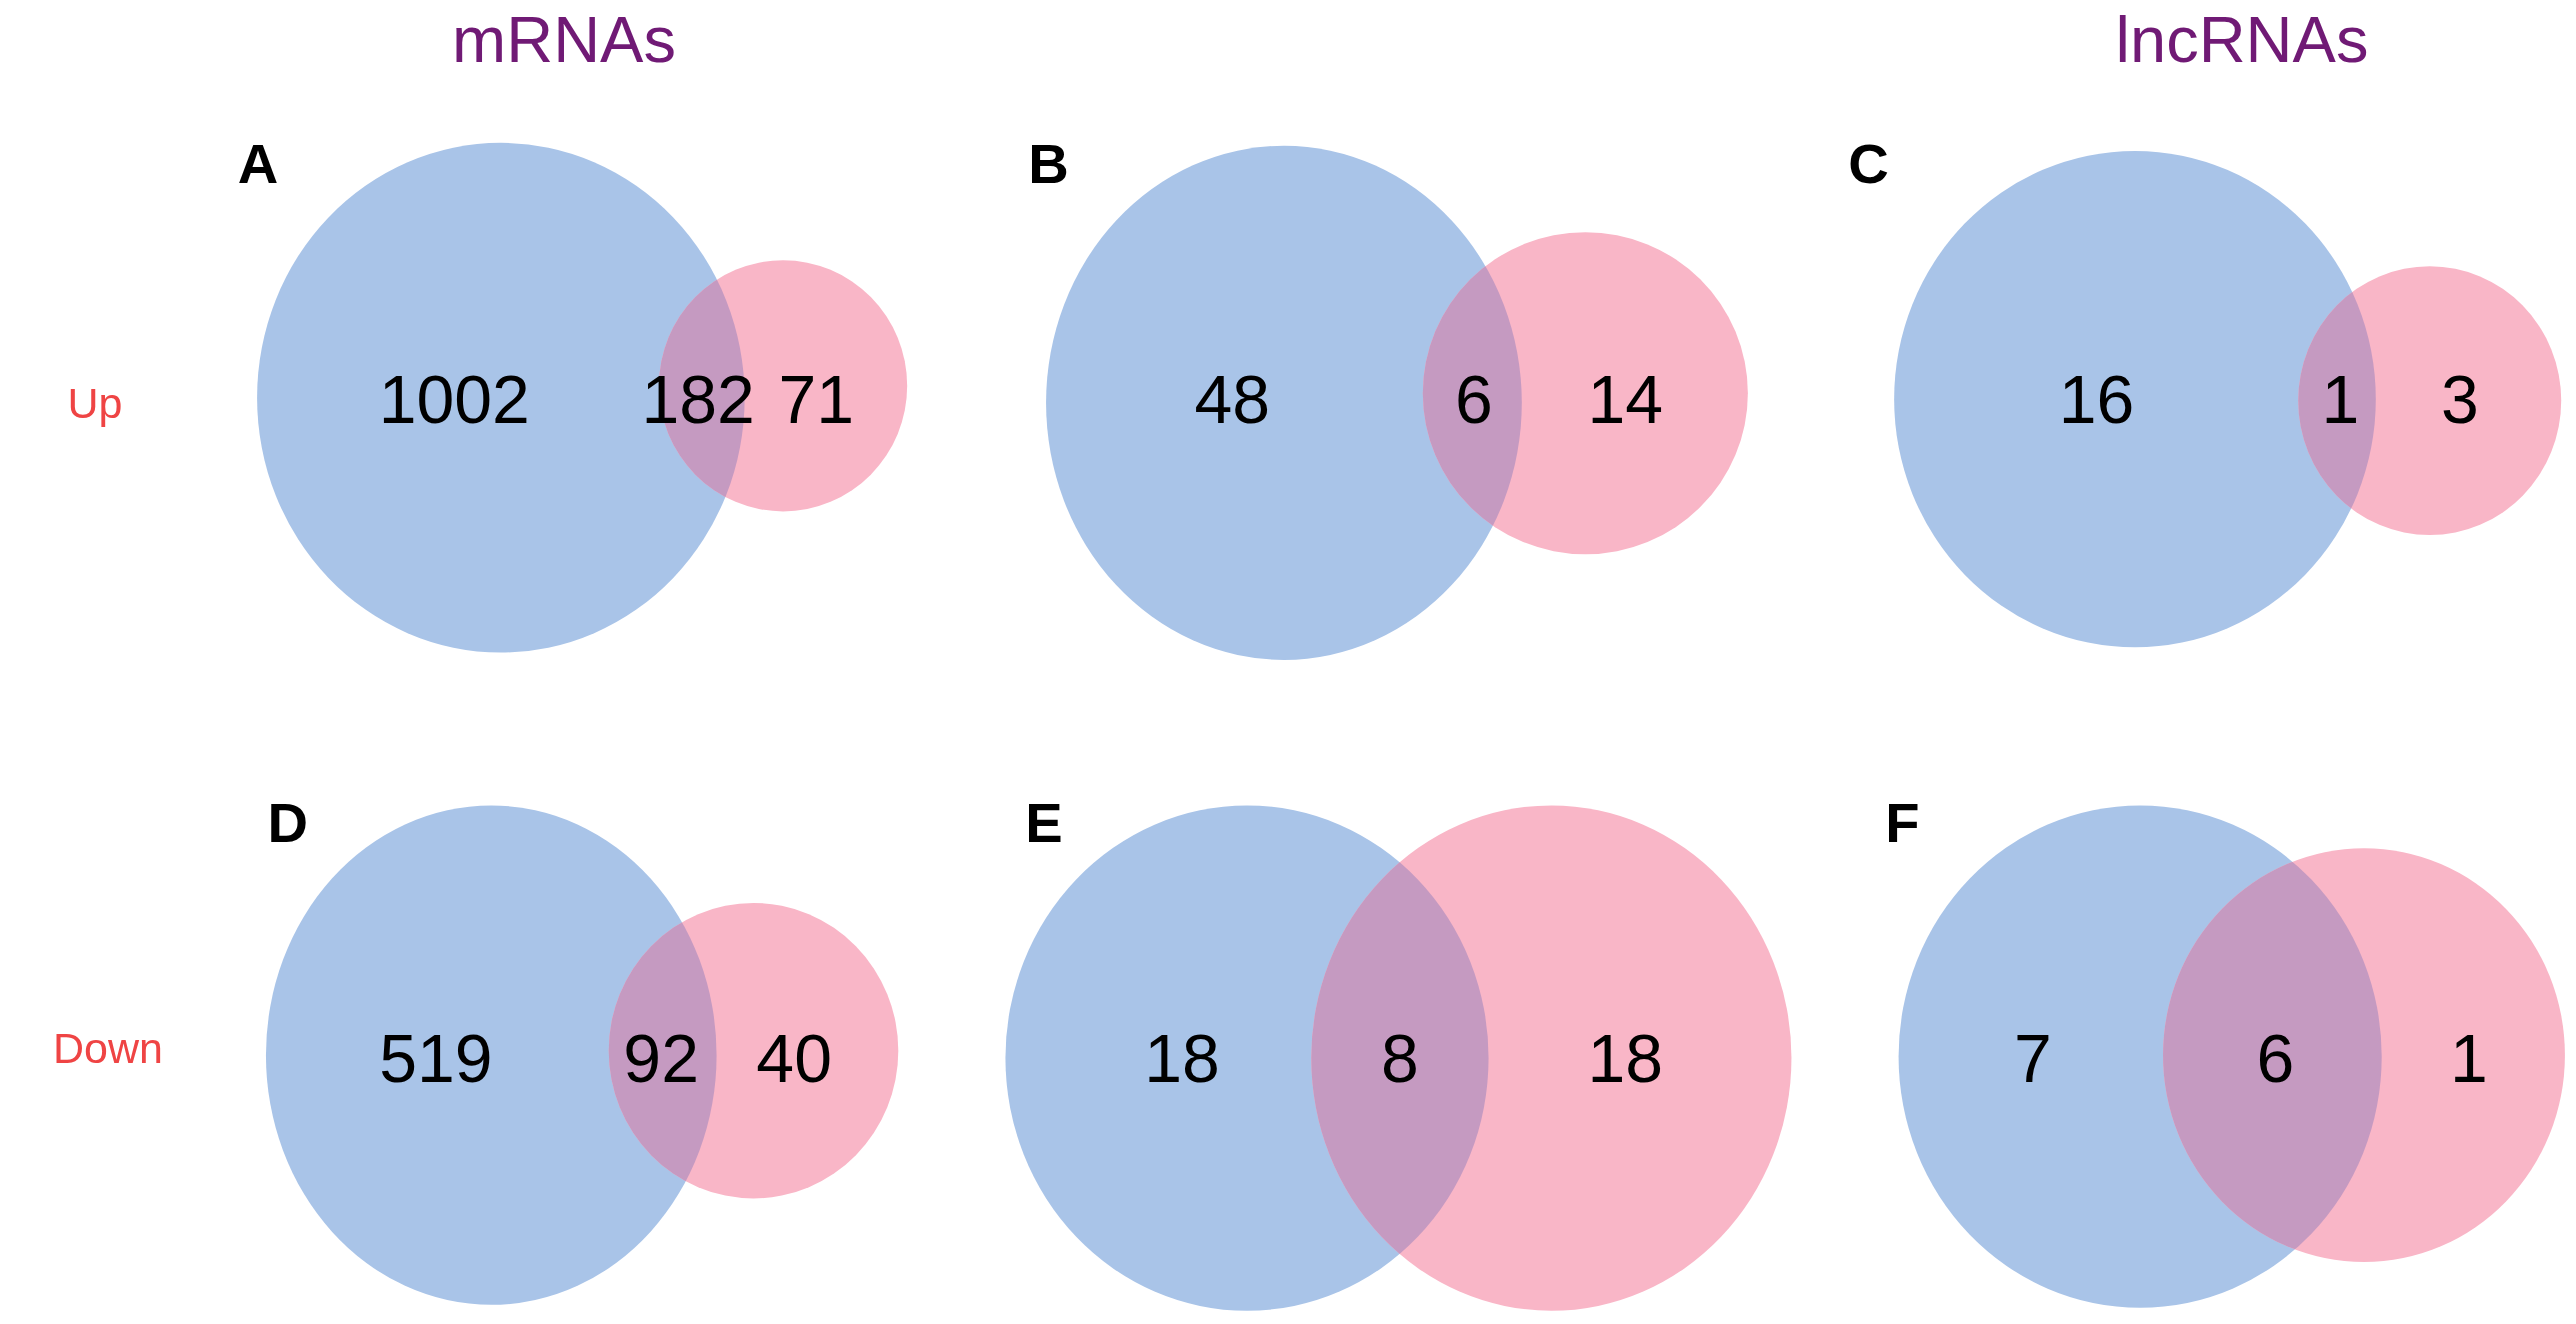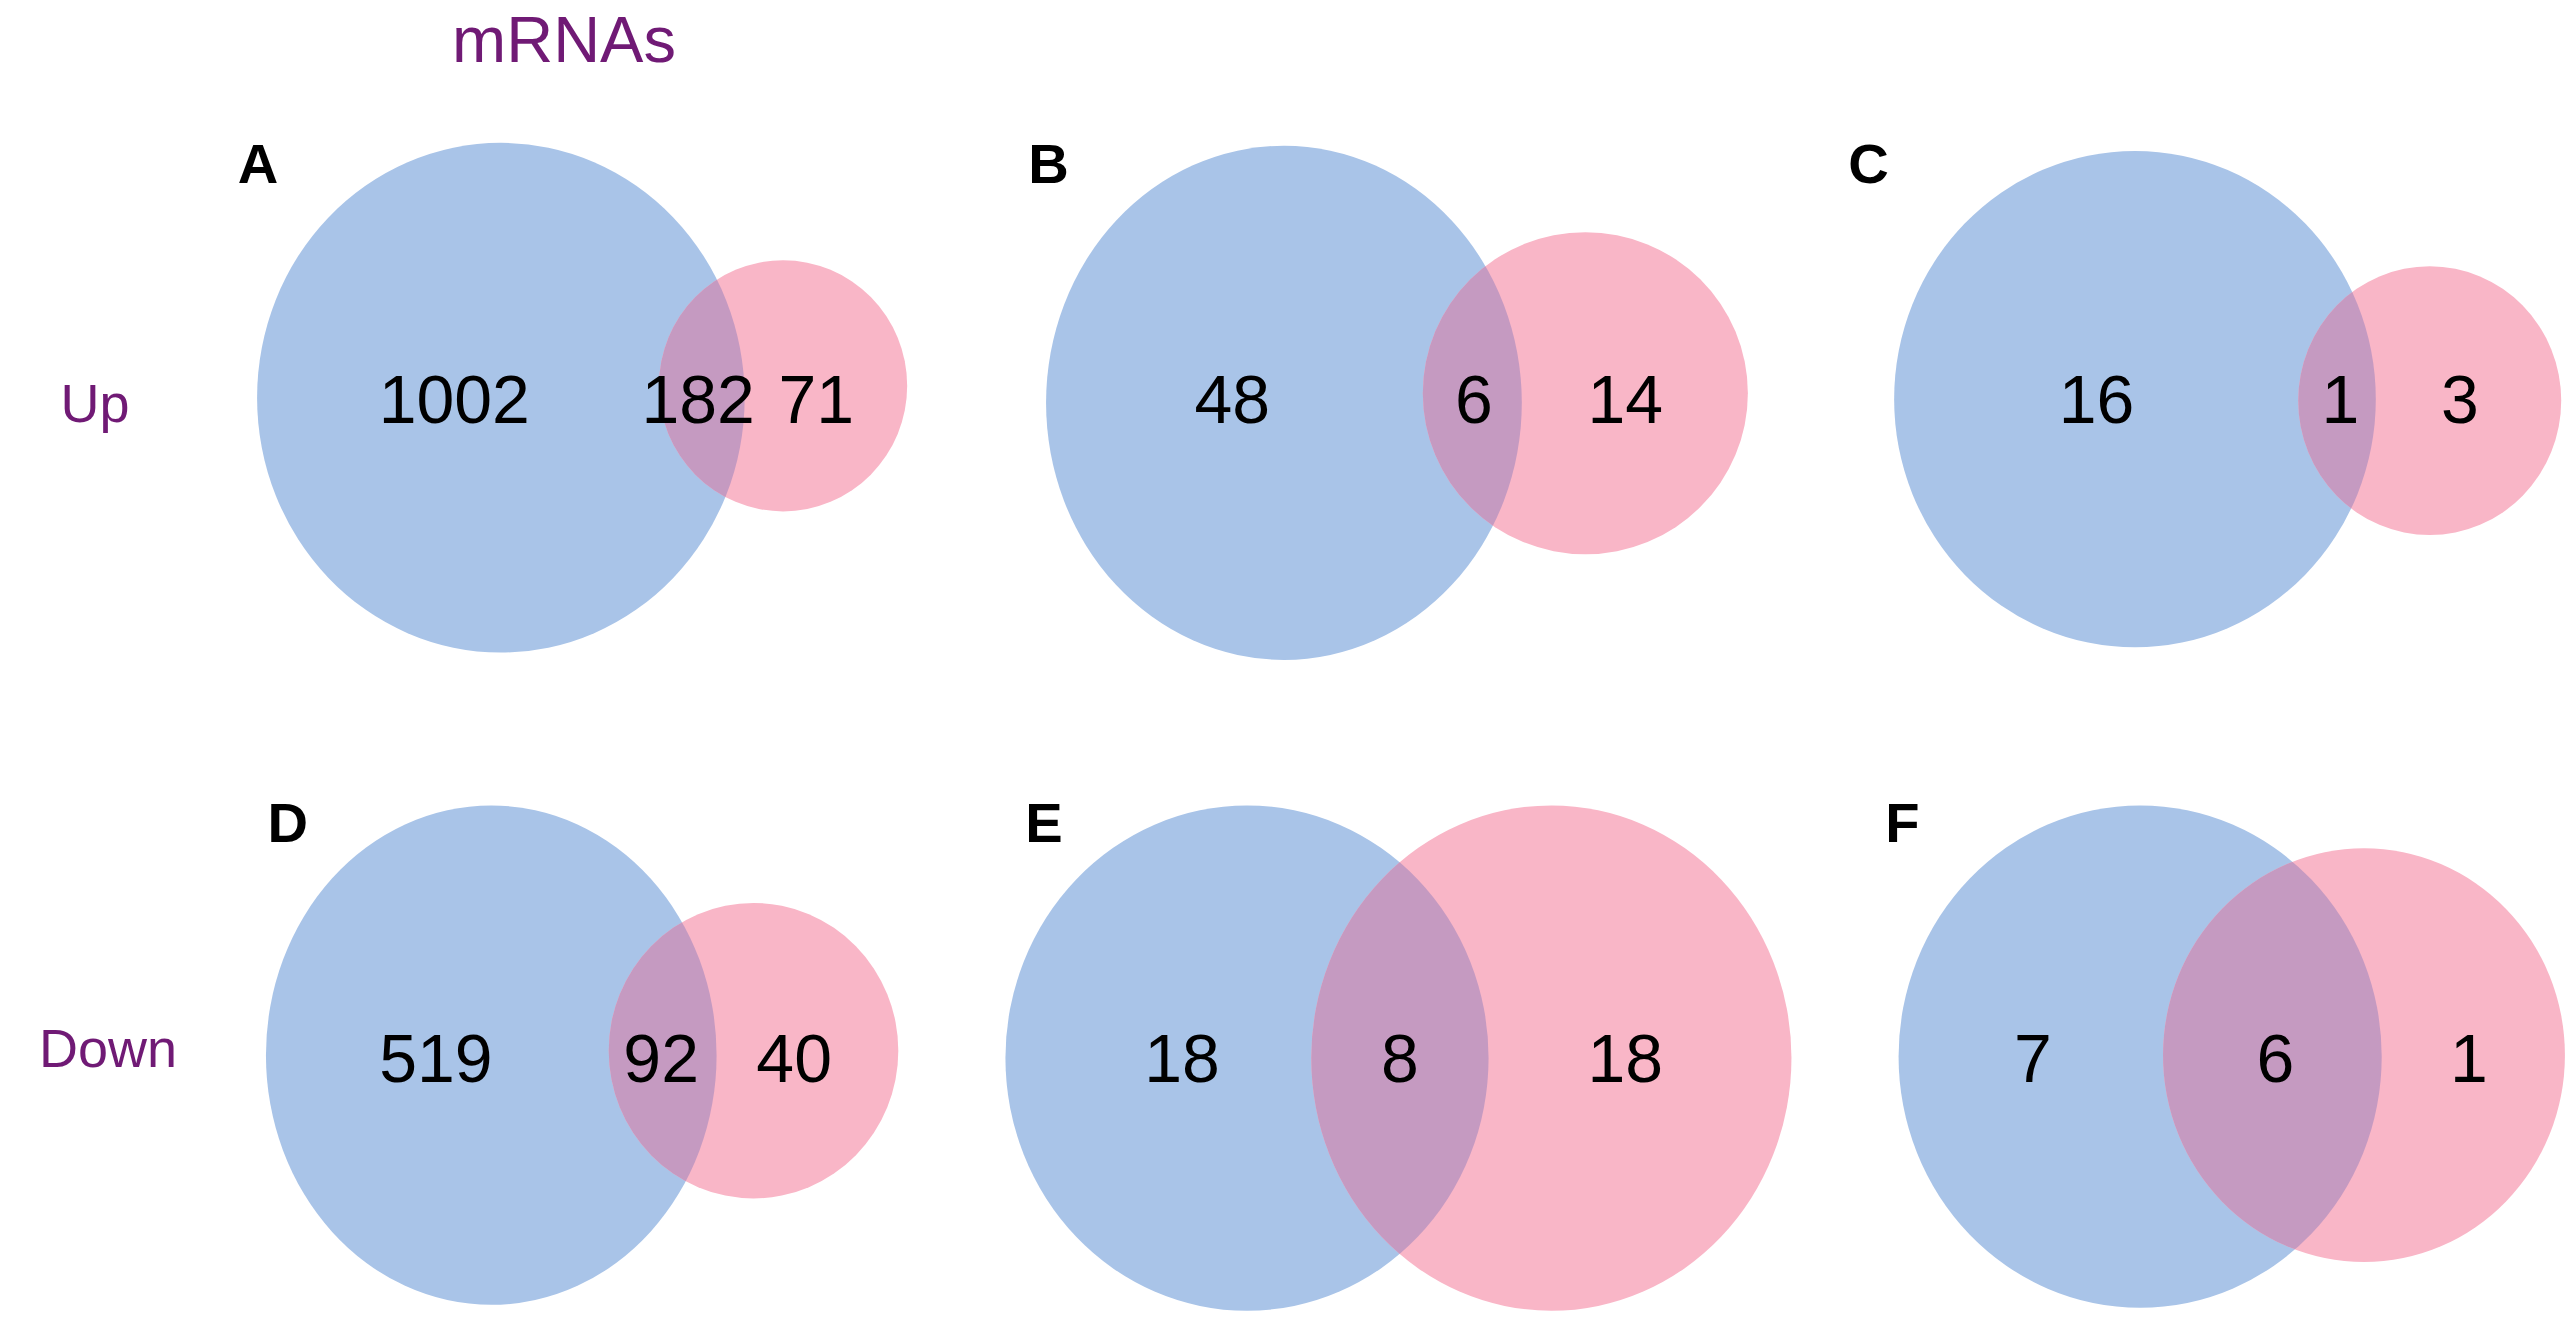--- a/index.html
+++ b/index.html
@@ -20,22 +20,22 @@
     top: 4.4px;
     transform: translateX(-50%);
     font-size: 65px;
     line-height: 1.1;
     color: #701a75;
     white-space: nowrap;
   }
   .row-label {
     position: absolute;
     transform: translate(-50%, -50%);
-    font-size: 54px;
-    color: #701a75;
+    font-size: 43px;
+    color: #ef4444;
     white-space: nowrap;
   }
   #venn-svg {
     position: absolute;
     left: 0;
     top: 0;
   }
   #venn-svg text.count-label {
     font-family: "Liberation Sans", sans-serif;
     font-size: 92px;
@@ -47,20 +47,21 @@
     font-weight: bold;
     fill: #000000;
   }
 </style>
 </head>
 <body>
 
 <div id="figure-root">
 
   <div class="col-header" style="left:564px">mRNAs</div>
+  <div class="col-header" style="left:2242px">lncRNAs</div>
 
   <div class="row-label" style="left:95px; top:403px">Up</div>
   <div class="row-label" style="left:108px; top:1048px">Down</div>
 
   <svg id="venn-svg" width="2576" height="1325" viewBox="0 0 3487 1793">
       <g>
         <clipPath id="clip-blue-0">
           <ellipse cx="678" cy="538" rx="330" ry="345"></ellipse>
         </clipPath>
         <ellipse cx="678" cy="538" rx="330" ry="345" fill="#a9c4e8"></ellipse>

